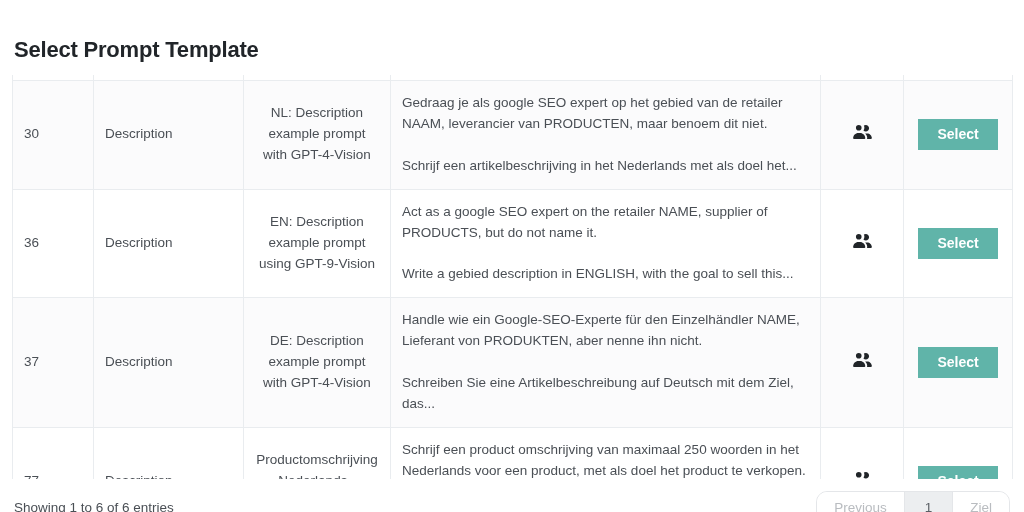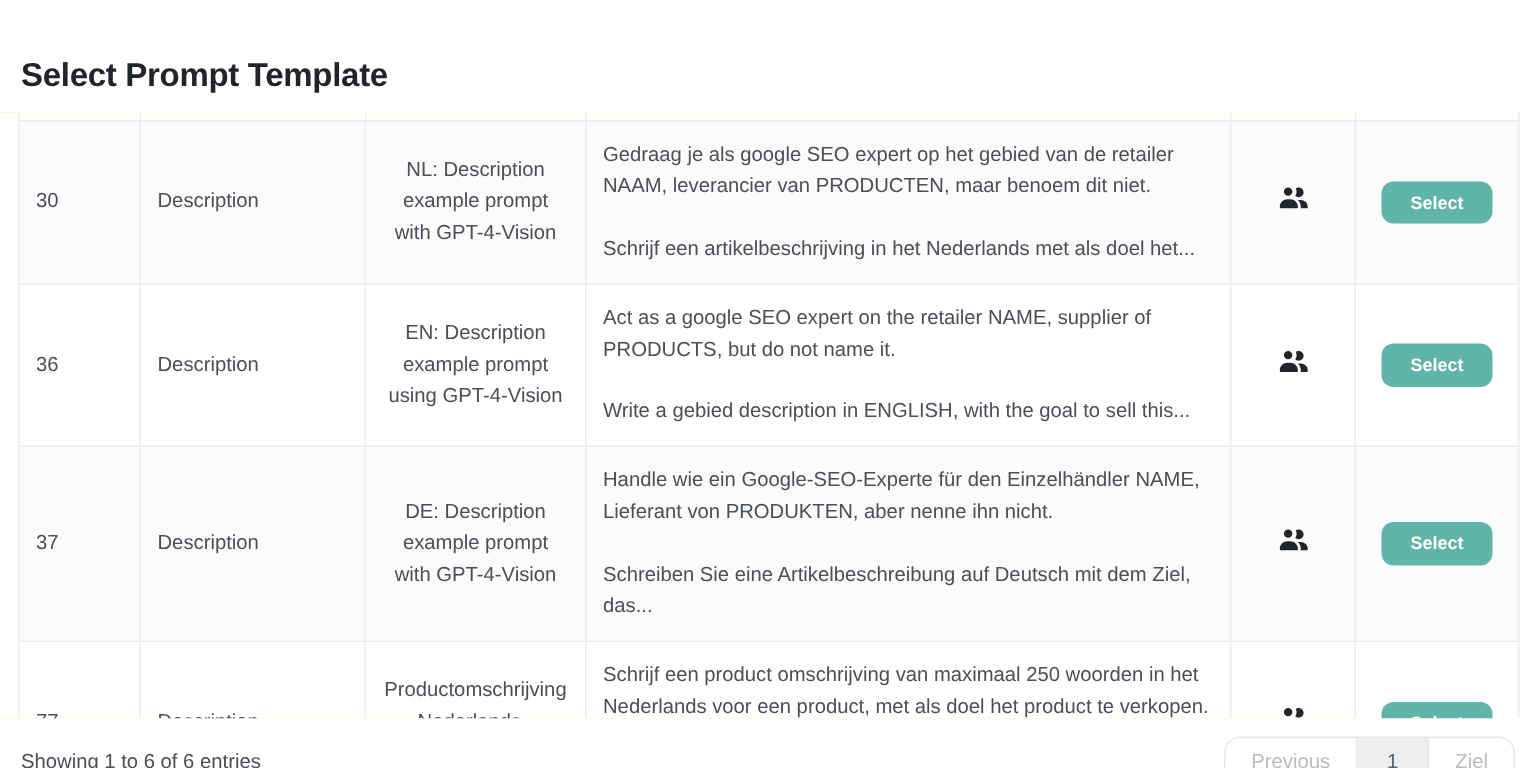--- a/index.html
+++ b/index.html
@@ -96,23 +96,23 @@
   
   .users-icon { display: inline-block; line-height: 0; }
   .users-icon svg { display: block; }
 
   
   .btn-select {
     display: inline-block;
     background: #60b4a9;
     color: #ffffff;
     border: none;
-    border-radius: 8px;
+    border-radius: 0;
     padding: 7px 19px;
-    font-size: 12px;
+    font-size: 14px;
     font-weight: bold;
     font-family: "Liberation Sans", sans-serif;
     cursor: pointer;
     line-height: 1.2;
     text-align: right;
   }
 
   
   .modal-footer {
     position: absolute;
@@ -201,21 +201,21 @@
               </span>
             </td>
             <td class="cell-action">
               <button class="btn-select">Select</button>
             </td>
           </tr>
 
           <tr class="row-even">
             <td class="cell-id">36</td>
             <td class="cell-type">Description</td>
-            <td class="cell-name">EN: Description example prompt using GPT-4-Vision</td>
+            <td class="cell-name">EN: Description example prompt using GPT-9-Vision</td>
             <td class="cell-prompt">Act as a google SEO expert on the retailer NAME, supplier of PRODUCTS, but do not name it.
 
 Write a gebied description in ENGLISH, with the goal to sell this...</td>
             <td class="cell-icon">
               <span class="users-icon">
                 <svg width="19" height="15" viewBox="0 0 640 512" fill="#212529">
                   <path d="M96 128a96 96 0 1 1 192 0A96 96 0 1 1 96 128zM0 482.3C0 383.8 79.8 304 178.3 304h59.4C336.2 304 416 383.8 416 482.3c0 16.4-13.3 29.7-29.7 29.7H29.7C13.3 512 0 498.7 0 482.3zM609.3 512H471.4c5.4-9.4 8.6-20.3 8.6-32v-8c0-60.7-27.1-115.2-69.8-151.8c2.4-.1 4.7-.2 7.1-.2h61.4C567.8 320 640 392.2 640 481.3c0 17-13.8 30.7-30.7 30.7zM432 256c-31 0-59-12.6-79.3-32.9C372.4 196.5 384 163.6 384 128c0-26.8-6.6-52.1-18.3-74.3C384.3 40.1 407.2 32 432 32c61.9 0 112 50.1 112 112s-50.1 112-112 112z"></path>
                 </svg>
               </span>
             </td>

